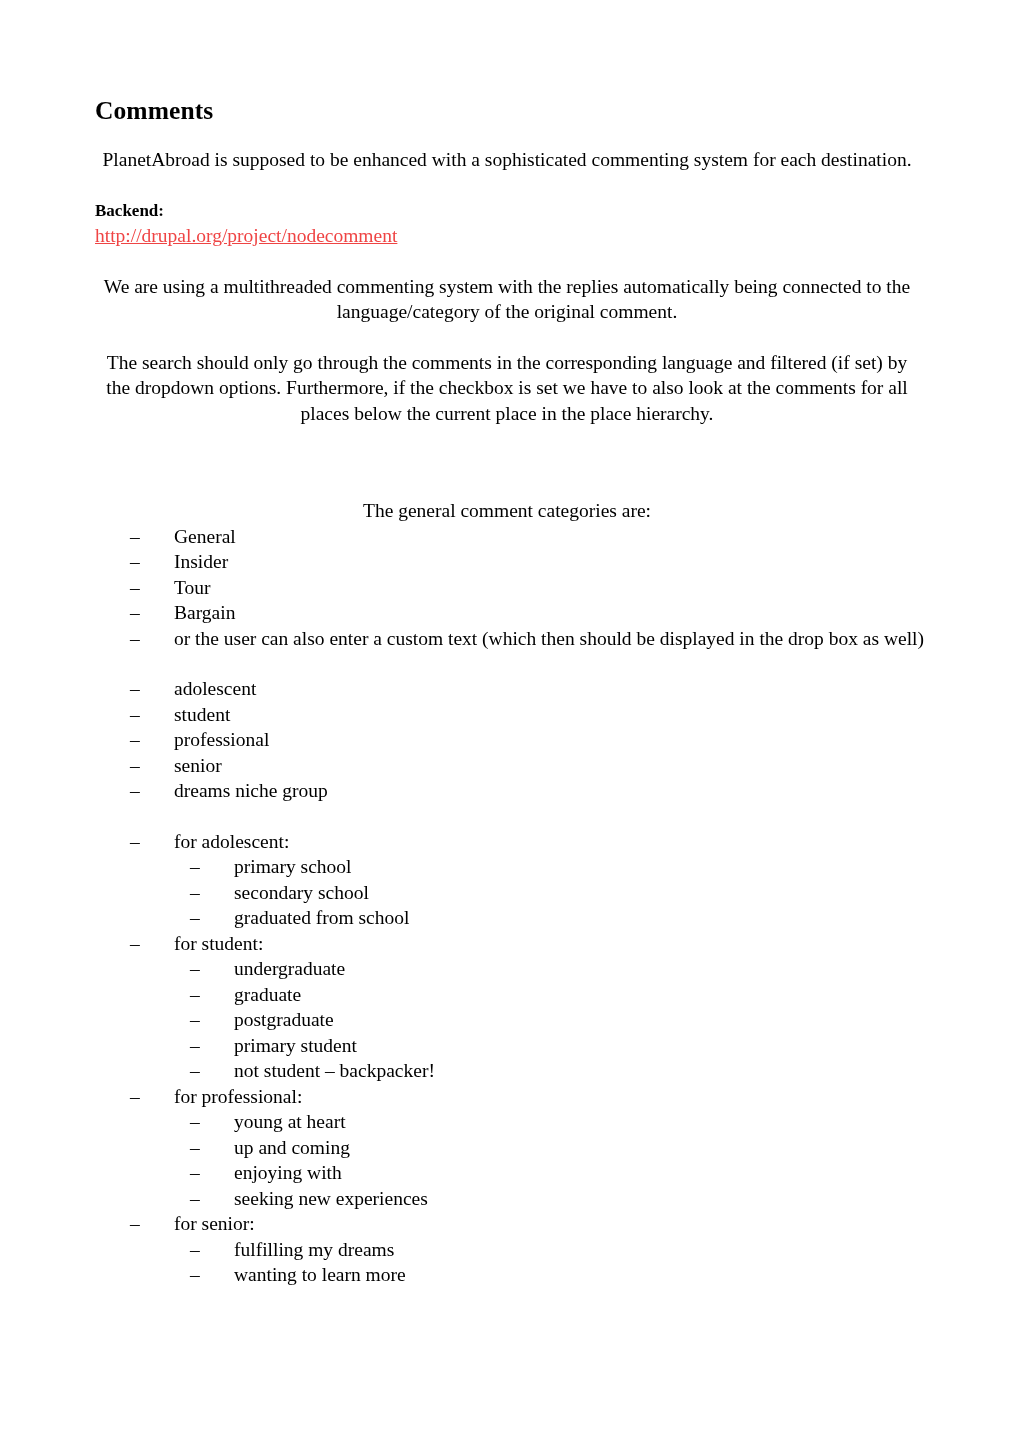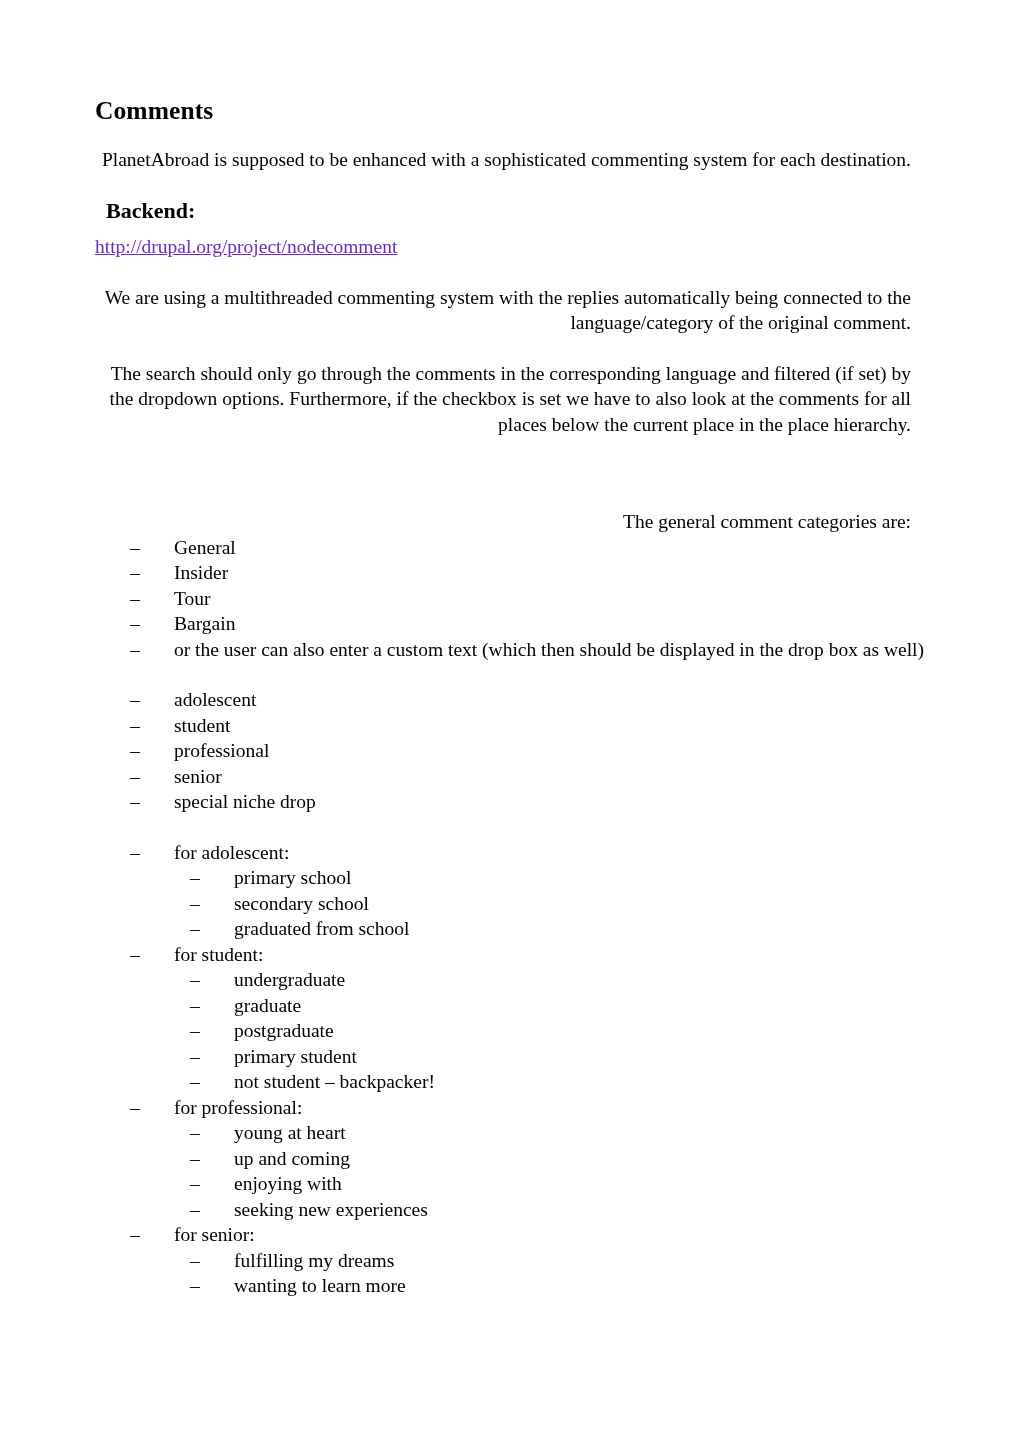--- a/index.html
+++ b/index.html
@@ -33,39 +33,39 @@
     font-size: 25.5px;
     font-weight: bold;
     line-height: 29px;
     margin: 0 0 22px 0;
     letter-spacing: 0.1px;
   }
 
   p.para {
     font-size: 19.5px;
     line-height: 25.5px;
-    margin: 0 16px 25px 0;
-    text-align: right;
+    margin: 0 8px 25px 0;
+    text-align: center;
   }
   p.para.tight {
     margin-bottom: 0;
     font-family: Liberation Serif, serif;
   }
 
   .label-bold {
-    font-size: 22px;
+    font-size: 17px;
     line-height: 25.5px;
     font-weight: bold;
-    margin: 11px;
+    margin: 0;
   }
 
   a.doc-link {
     font-size: 19.5px;
     line-height: 25.5px;
-    color: #6d28d9;
+    color: #ef4444;
     text-decoration: underline;
     display: inline-block;
   }
   .link-line { margin: 0 0 25px 0; }
 
   .spacer-lg { height: 25px; }
   .spacer-xl { height: 47px; }
 
   ul.dash-list {
     list-style: none;
@@ -151,21 +151,21 @@
       <li>
         <span class="dash">–</span>
         <span class="li-text">professional</span>
       </li>
       <li>
         <span class="dash">–</span>
         <span class="li-text">senior</span>
       </li>
       <li>
         <span class="dash">–</span>
-        <span class="li-text">special niche drop</span>
+        <span class="li-text">dreams niche group</span>
       </li>
     </ul>
 
     <div class="spacer-lg"></div>
 
     <ul class="dash-list level1">
 
       <li>
         <span class="dash">–</span>
         <span class="li-text">for adolescent:</span>

